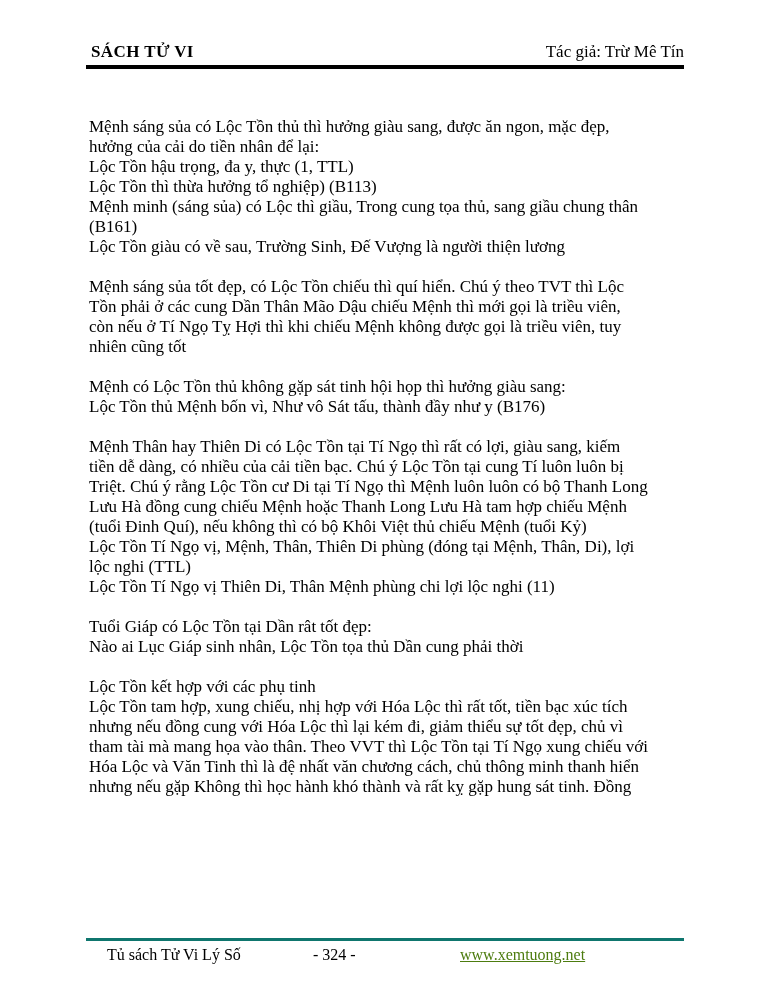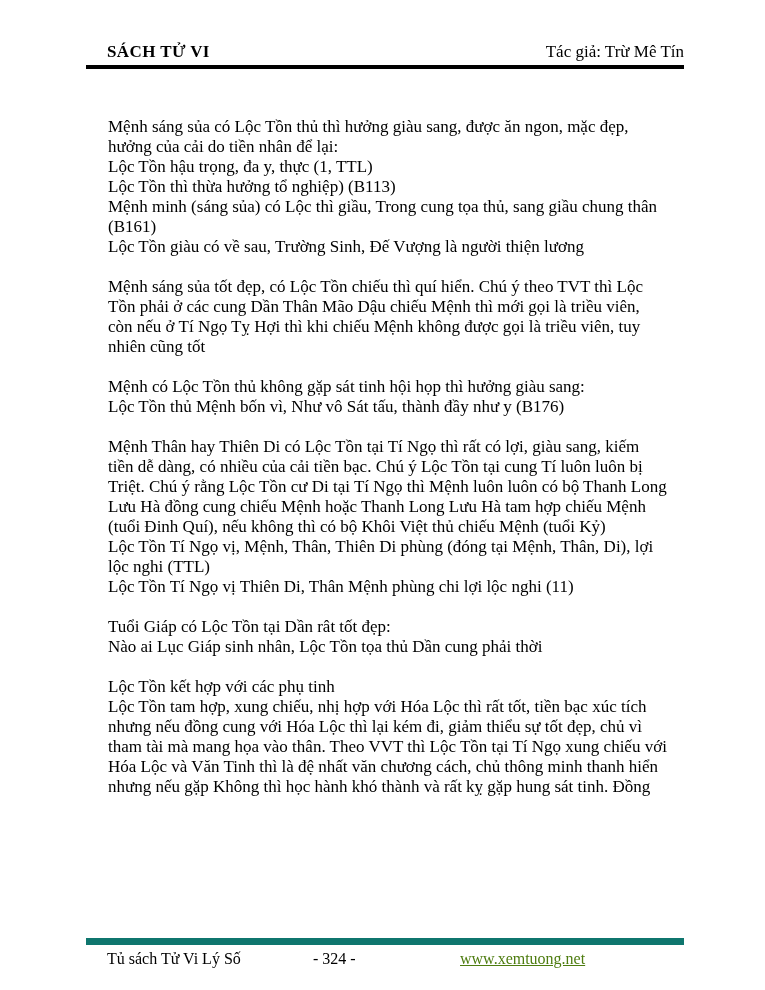--- a/index.html
+++ b/index.html
@@ -25,49 +25,49 @@
     display: flex;
     justify-content: space-between;
     align-items: flex-end;
     padding-bottom: 3px;
     border-bottom: 4px solid #000000;
     font-size: 17px;
     line-height: 20px;
   }
   .header-left {
     font-weight: bold;
-    margin-left: 21px;
+    margin-left: 5px;
     letter-spacing: 0.4px;
   }
   .header-right {
     font-weight: normal;
   }
   
   .body-text {
     position: absolute;
-    left: 108px;
+    left: 89px;
     top: 117px;
     width: 585px;
     font-size: 17px;
     line-height: 20px;
   }
   .paragraph {
     margin: 0 0 20px 0;
   }
   .text-line {
     white-space: nowrap;
   }
   
   .footer {
     position: absolute;
     left: 86px;
     top: 938px;
     width: 598px;
     height: 30px;
-    border-top: 7px solid #0f766e;
+    border-top: 3px solid #0f766e;
     font-size: 16px;
     line-height: 19px;
   }
   .footer-left {
     position: absolute;
     left: 21px;
     top: 4px;
   }
   .footer-center {
     position: absolute;

